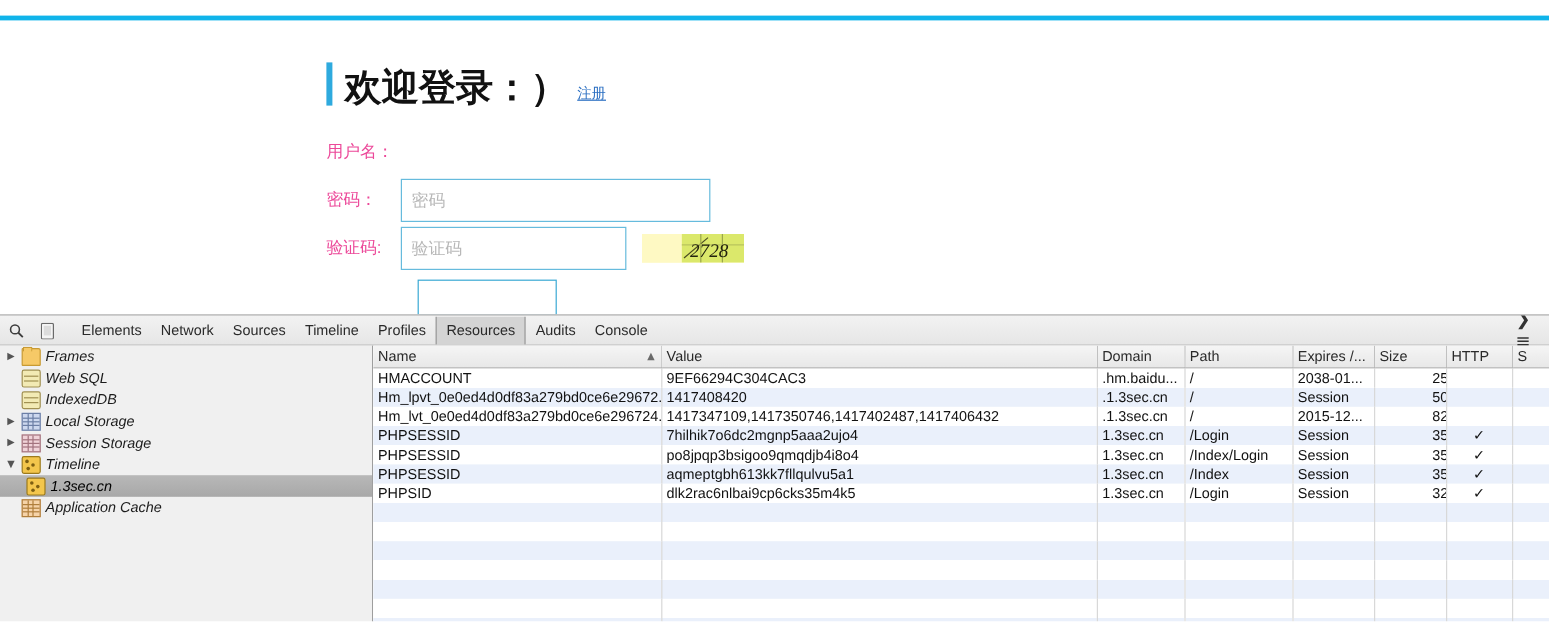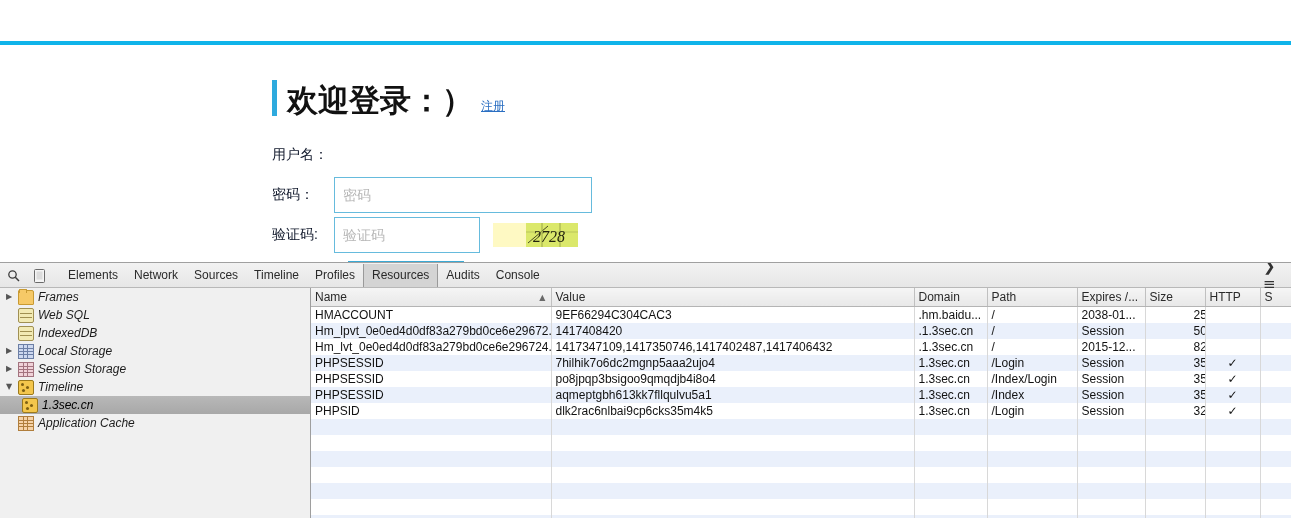--- a/index.html
+++ b/index.html
@@ -17,21 +17,20 @@
   }
 
   
   #page {
     position: absolute;
     left: 0; top: 0;
     width: 1291px;
     height: 262px;
     overflow: hidden;
     background: #ffffff;
-    margin-top: 28px;
   }
   .top-bar {
     position: absolute;
     left: 0; top: 13px;
     width: 1291px;
     height: 4px;
     background: #10b4ea;
   }
   .login-wrap {
     position: absolute;
@@ -71,38 +70,38 @@
   }
   .field-row {
     display: flex;
     align-items: center;
     height: 39px;
     margin-bottom: 1px;
   }
   .field-label {
     width: 62px;
     font-size: 14px;
-    color: #0f172a;
+    color: #ec4899;
     text-align: left;
     white-space: nowrap;
   }
   .field-input {
     box-sizing: border-box;
     height: 36px;
     border: 1px solid #66bbdd;
     background: #ffffff;
     font-size: 14px;
     color: #333;
     padding: 0 8px;
     outline: none;
     font-family: "Liberation Sans", sans-serif;
   }
   .field-input::placeholder { color: #b7b7b7; }
   .input-wide { width: 258px; }
-  .input-code { width: 146px; }
+  .input-code { width: 188px; }
   .captcha {
     position: relative;
     width: 52px;
     height: 24px;
     margin-left: 13px;
     background: #fef9c3;
     overflow: hidden;
     cursor: pointer;
     flex: none;
     padding-left: 33px;

